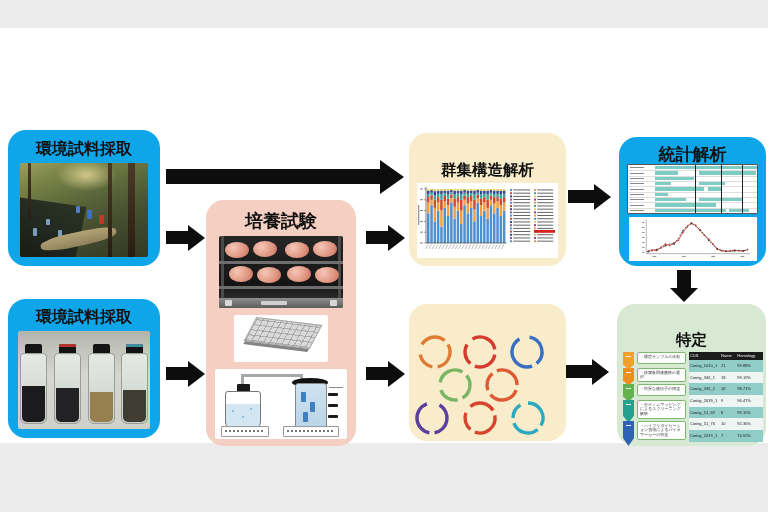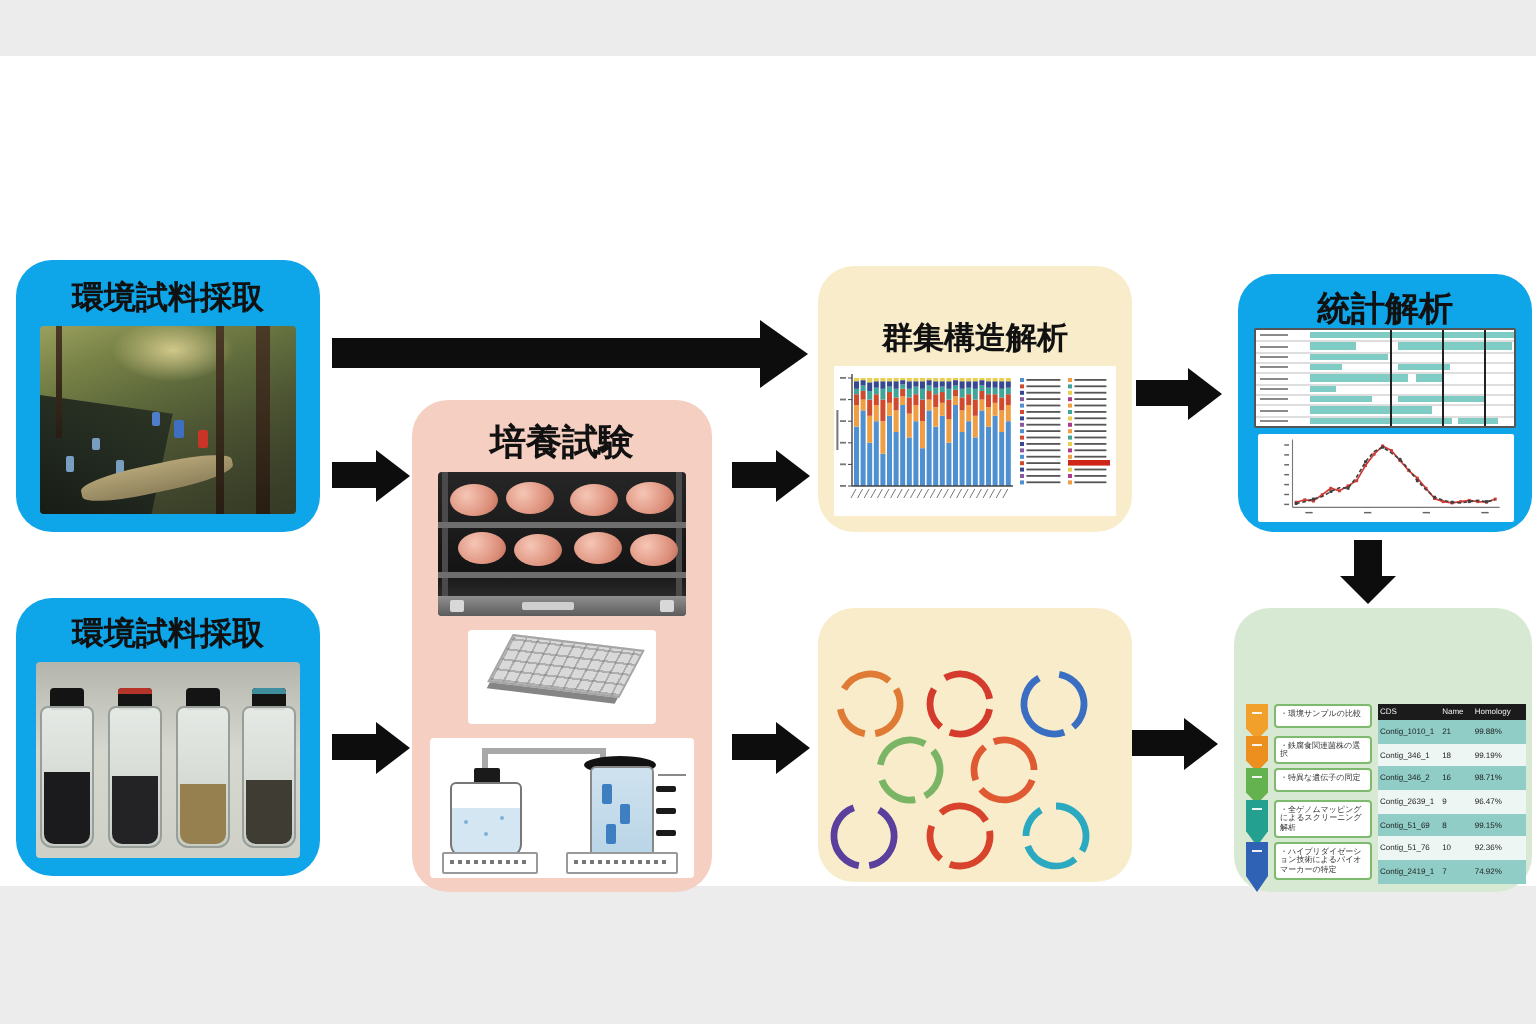--- a/index.html
+++ b/index.html
@@ -549,20 +549,21 @@
           <rect x="70.8" y="13.0" width="1.6" height="1.6" fill="#3f3f3f"></rect>
           <rect x="80.3" y="24.7" width="1.6" height="1.6" fill="#3f3f3f"></rect>
           <rect x="89.7" y="33.7" width="1.6" height="1.6" fill="#3f3f3f"></rect>
           <rect x="99.2" y="36.4" width="1.6" height="1.6" fill="#3f3f3f"></rect>
           <rect x="108.6" y="36.1" width="1.6" height="1.6" fill="#3f3f3f"></rect>
           <rect x="118.0" y="36.1" width="1.6" height="1.6" fill="#3f3f3f"></rect>
         </svg></div>
   </div>
 
   <div class="box box-green" style="left:617px;top:304px;width:149px;height:142px;">
+    <div class="box-label" style="top:26px;font-size:15.5px;line-height:19px;">特定</div>
     <div id="biomarker-flow" style="left:6px;top:48px;width:64px;height:90px;">
         <div style="position: absolute; left: 0px; top: 0px; width: 11px; height: 18px; background: rgb(242, 160, 44); clip-path: polygon(0px 0px, 100% 0px, 100% 68%, 50% 100%, 0px 68%);">
           <div style="position: absolute; left: 3px; top: 4px; width: 5px; height: 1px; background: rgba(255, 255, 255, 0.9);"></div>
         </div>
         <div class="flow-label" style="position: absolute; left: 14px; top: 0px; width: 49px; min-height: 12px;"><span>・環境サンプルの比較</span></div>
         <div style="position: absolute; left: 0px; top: 16px; width: 11px; height: 18px; background: rgb(236, 143, 30); clip-path: polygon(0px 0px, 100% 0px, 100% 68%, 50% 100%, 0px 68%);">
           <div style="position: absolute; left: 3px; top: 4px; width: 5px; height: 1px; background: rgba(255, 255, 255, 0.9);"></div>
         </div>
         <div class="flow-label" style="position: absolute; left: 14px; top: 16px; width: 49px; min-height: 12px;"><span>・鉄腐食関連菌株の選択</span></div>
         <div style="position: absolute; left: 0px; top: 32px; width: 11px; height: 18px; background: rgb(99, 177, 79); clip-path: polygon(0px 0px, 100% 0px, 100% 68%, 50% 100%, 0px 68%);">

